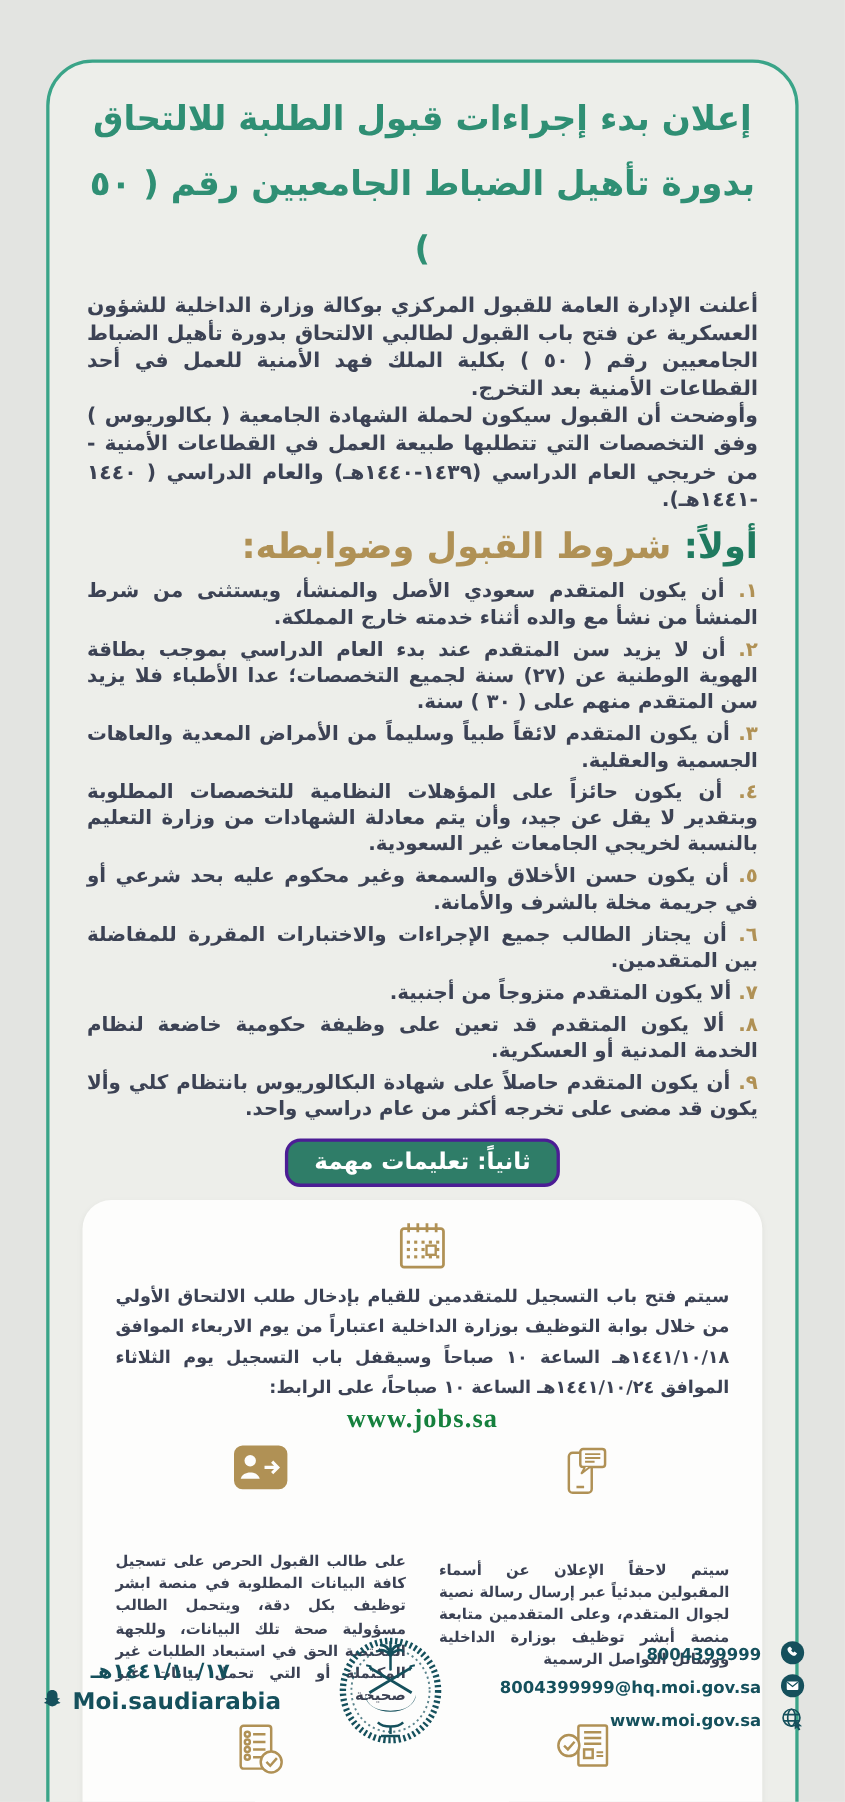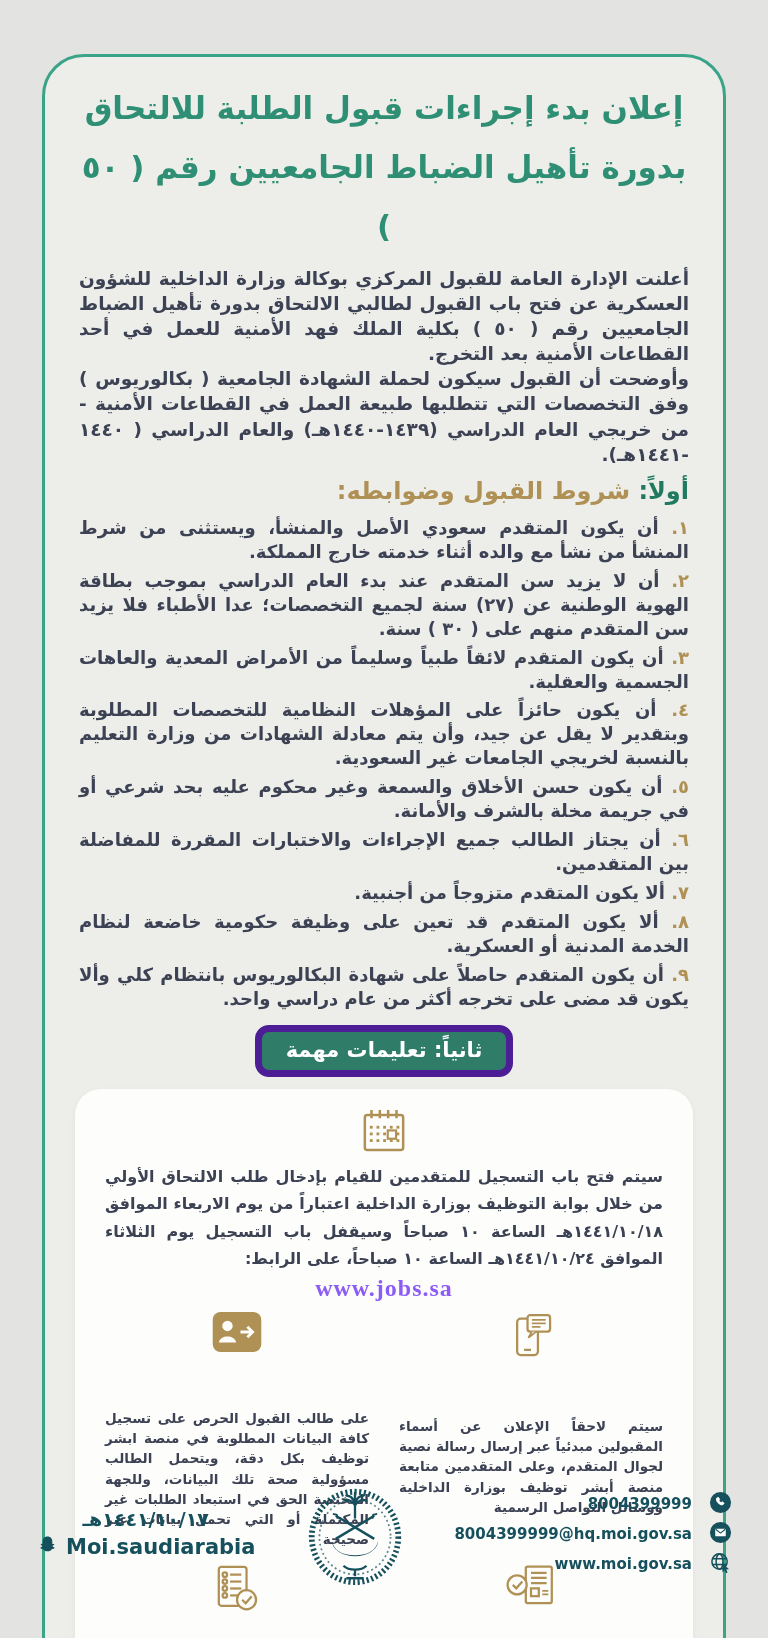--- a/index.html
+++ b/index.html
@@ -34,21 +34,21 @@
     margin-top: 2px;
   }
 
   .intro { margin: 10px 4px 4px; }
   .intro p {
     font-size: 18.5px; font-weight: 700;
     line-height: 1.36;
     text-align: justify;
   }
 
-  .sec-heading { margin: 10px 4px 4px; font-size: 24px; font-weight: 700; }
+  .sec-heading { margin: 10px 4px 4px; font-size: 32px; font-weight: 700; }
   .h-green { color: #1f7a5f; }
   .h-gold  { color: #b09155; }
 
   .list { margin: 11px 4px 0; }
   .list p {
     font-size: 18px; font-weight: 700;
     line-height: 1.33;
     text-align: justify;
     margin-bottom: 5px;
   }
@@ -56,21 +56,21 @@
 
   .badge {
     display: block;
     width: fit-content;
     margin: 14px auto 12px;
     background: #2f7d68;
     color: #ffffff;
     font-size: 21px; font-weight: 700;
     padding: 6px 24px 8px;
     border-radius: 14px;
-    border: 7px solid #4c1d95;
+    border: 3px solid #4c1d95;
   }
 
   .white-card {
     background: #fdfdfc;
     border-radius: 26px;
     padding: 16px 30px 14px;
     box-shadow: 0 2px 6px rgba(0,0,0,0.05);
   }
   .icon-center { text-align: center; }
 
@@ -78,21 +78,21 @@
     margin-top: 4px;
     font-size: 16px; font-weight: 700;
     line-height: 1.72;
     text-align: justify;
   }
   .jobs-link {
     text-align: center;
     font-family: "Liberation Serif", serif;
     font-weight: 700;
     font-size: 24px;
-    color: #8b5cf6;
+    color: #15803d;
     letter-spacing: 1px;
     word-spacing: 4px;
     margin: 2px 0 8px;
   }
 
   .grid {
     display: grid;
     grid-template-columns: 1fr 1fr;
     column-gap: 30px;
     row-gap: 14px;

